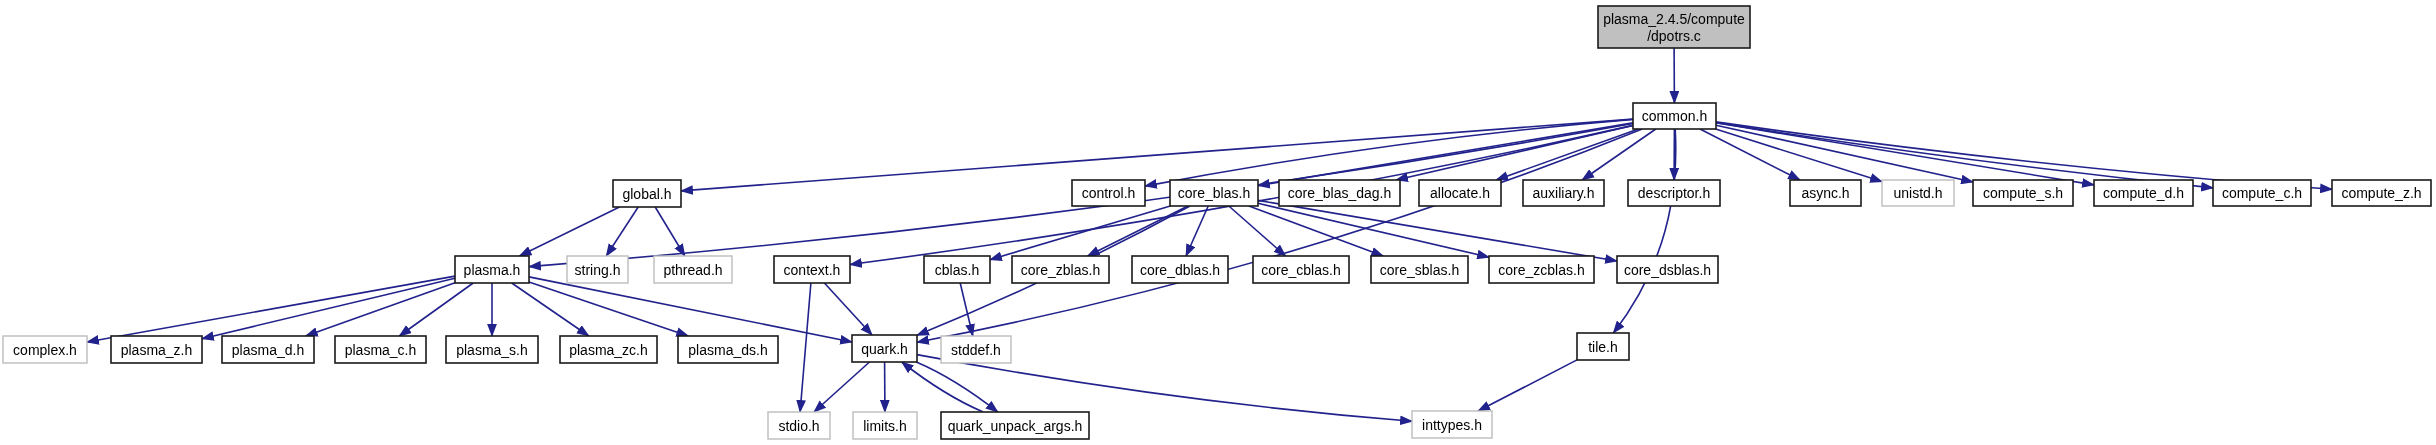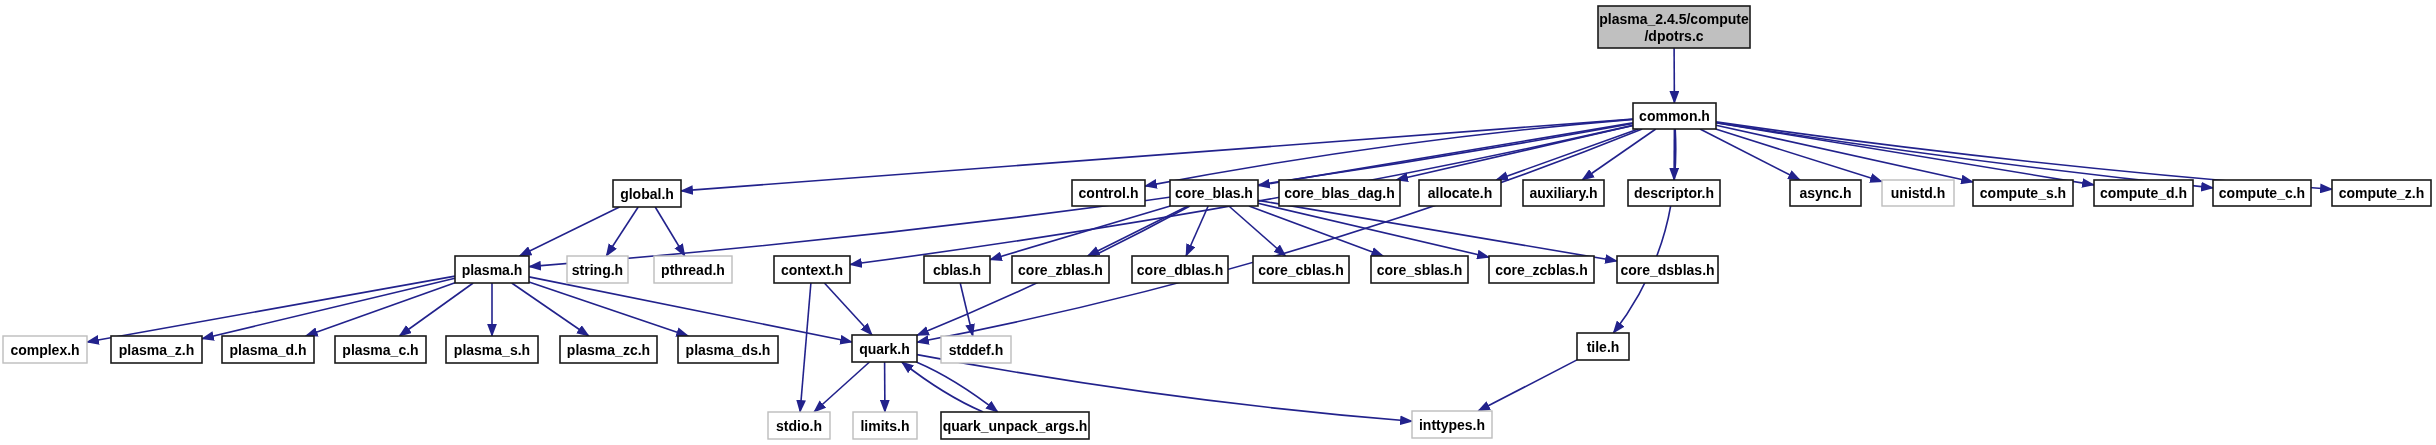--- a/index.html
+++ b/index.html
@@ -1,17 +1,17 @@
 <!DOCTYPE html>
 <html><head>
 <meta charset="utf-8">
 <style>
   html,body { margin:0; padding:0; background:#ffffff; }
   body { width:2436px; height:445px; font-family:"Liberation Sans", sans-serif; }
-  #canvas { position:relative; width:2436px; height:445px; background:#ffffff; overflow:hidden;font-weight:bold; }
+  #canvas { position:relative; width:2436px; height:445px; background:#ffffff; overflow:hidden; }
   svg { display:block; }
   .node-rect-doc  { fill:#ffffff; stroke:#1a1a1a; stroke-width:1.6; }
   .node-rect-ext  { fill:#ffffff; stroke:#bdbdbd; stroke-width:1.4; }
   .node-rect-root { fill:#c0c0c0; stroke:#1a1a1a; stroke-width:1.6; }
   .node-label { font-family:"Liberation Sans", sans-serif; font-size:14px; fill:#000000; text-anchor:middle; }
   .edge { fill:none; stroke:#22228c; stroke-width:1.6; }
 </style>
 </head>
 <body>
 

